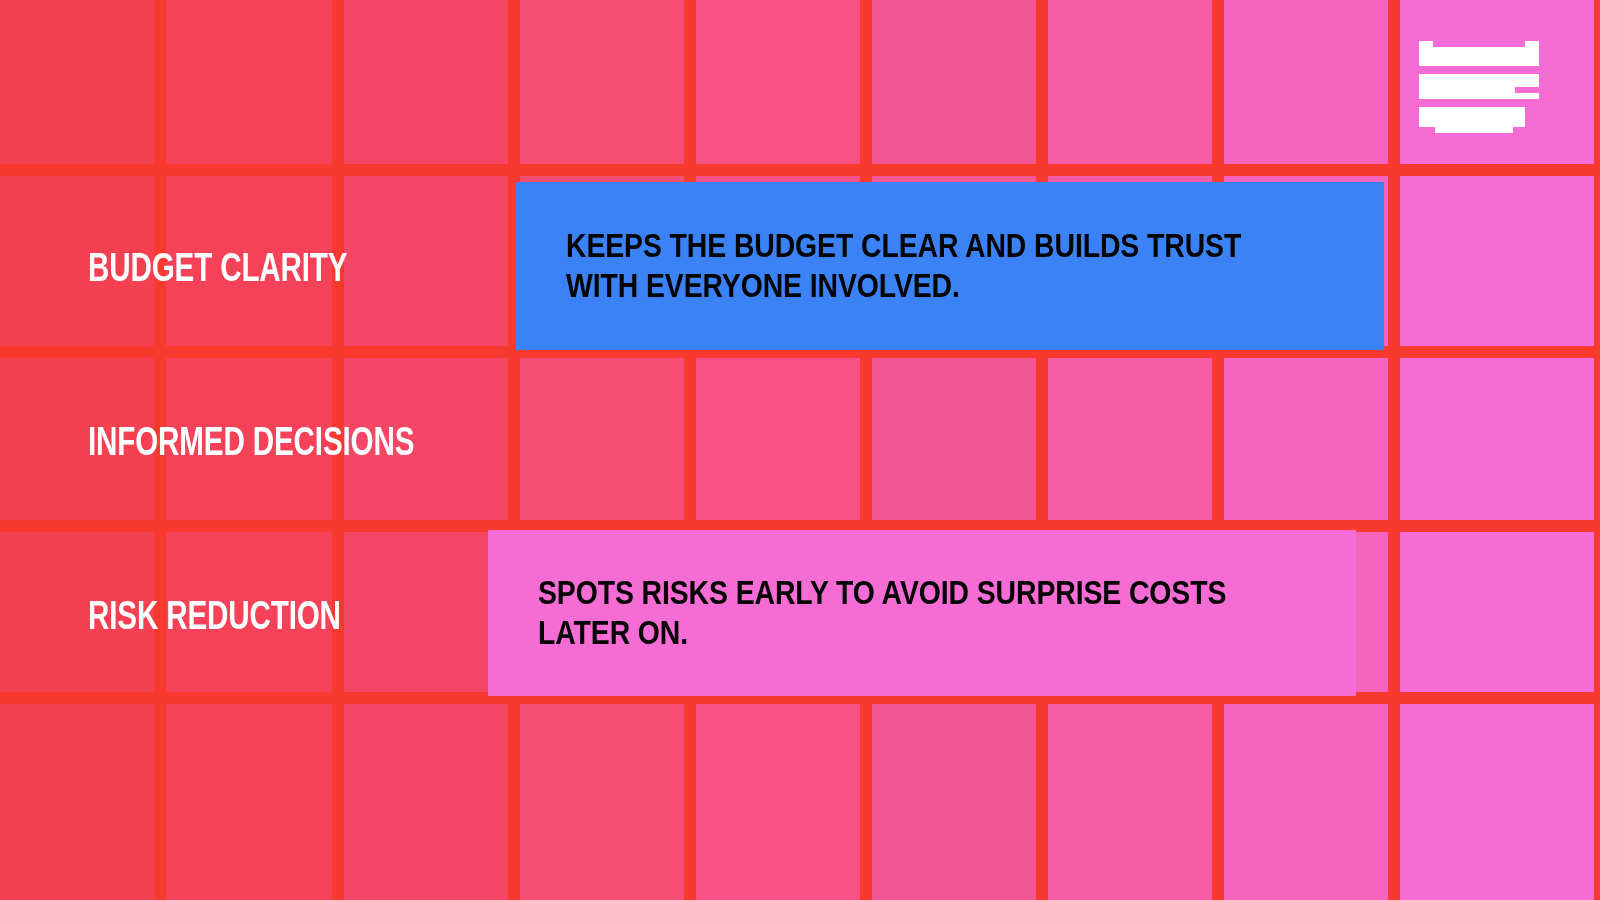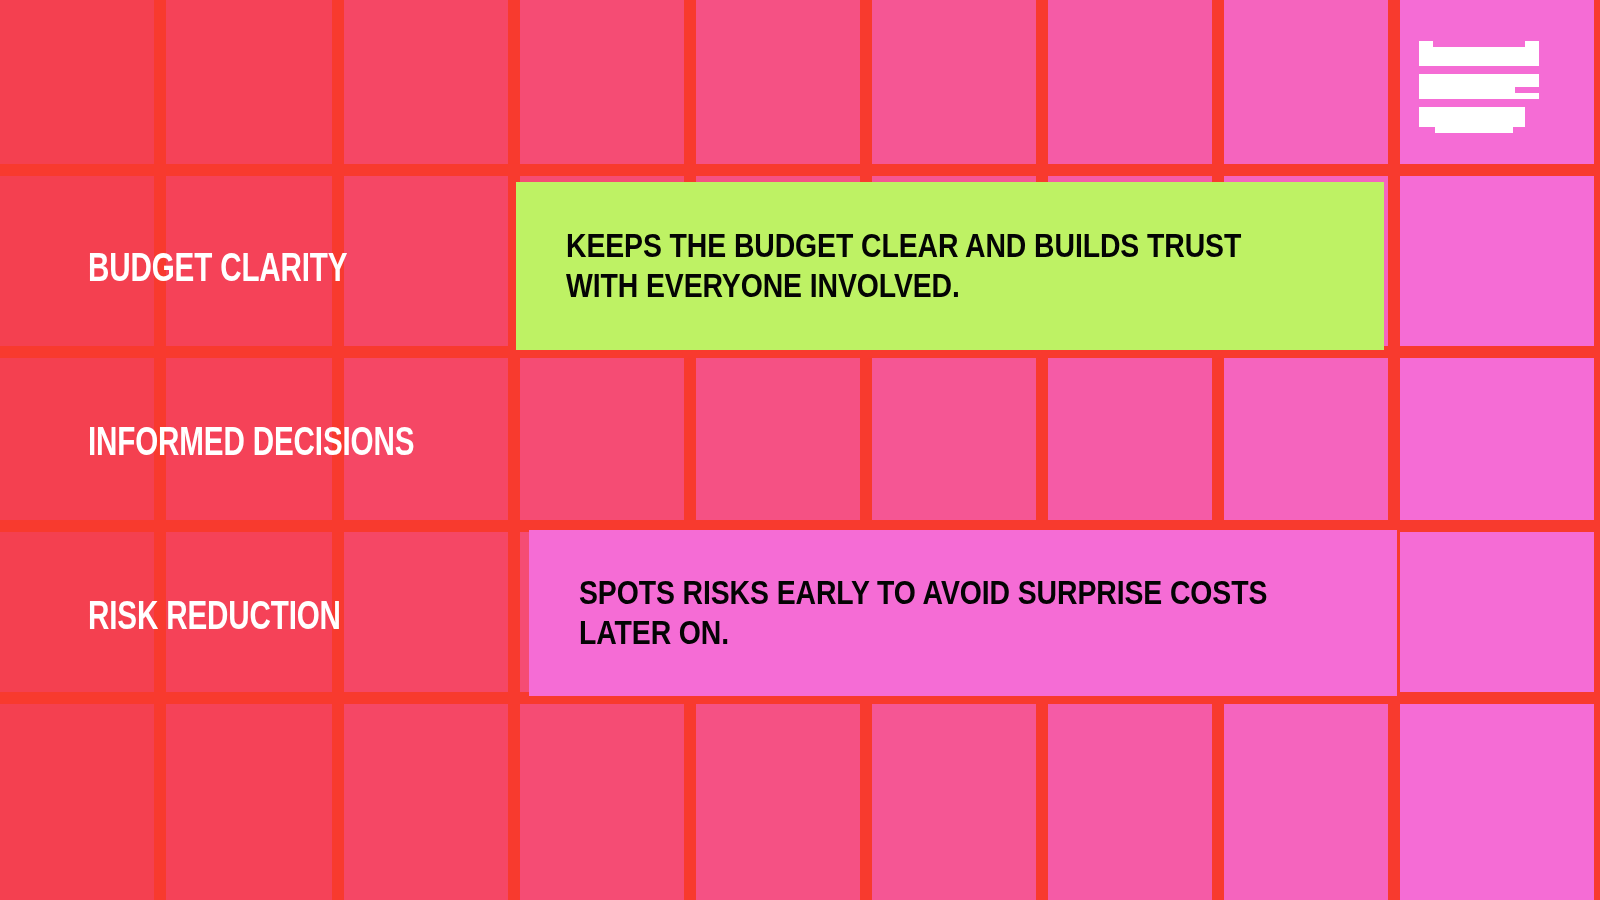--- a/index.html
+++ b/index.html
@@ -130,28 +130,28 @@
       <div class="grid-cell" style="left: 696px; top: 704px; width: 164px; height: 196px; background: rgb(245, 81, 132);"></div>
       <div class="grid-cell" style="left: 872px; top: 704px; width: 164px; height: 196px; background: rgb(245, 86, 148);"></div>
       <div class="grid-cell" style="left: 1048px; top: 704px; width: 164px; height: 196px; background: rgb(245, 91, 166);"></div>
       <div class="grid-cell" style="left: 1224px; top: 704px; width: 164px; height: 196px; background: rgb(245, 100, 190);"></div>
       <div class="grid-cell" style="left: 1400px; top: 704px; width: 194px; height: 196px; background: rgb(245, 108, 213);"></div>
     </div>
 
   <div id="content-layer">
 
     <div class="row-label" style="left: 88px; top: 247px; color: rgb(255, 255, 255);">BUDGET CLARITY</div>
-    <div class="info-card" style="left: 516px; top: 182px; width: 868px; height: 168px; background: #bef264;">
+    <div class="info-card" style="left: 516px; top: 182px; width: 868px; height: 168px; background: #3b82f6;">
       <div class="info-card-text">KEEPS THE BUDGET CLEAR AND BUILDS TRUST WITH EVERYONE INVOLVED.</div>
     </div>
 
     <div class="row-label" style="left: 88px; top: 421px; color: rgb(255, 255, 255);">INFORMED DECISIONS</div>
 
     <div class="row-label" style="left: 88px; top: 595px; color: rgb(255, 255, 255);">RISK REDUCTION</div>
-    <div class="info-card" style="left: 529px; top: 530px; width: 868px; height: 166px; background: rgb(245, 108, 213);">
+    <div class="info-card" style="left: 488px; top: 530px; width: 868px; height: 166px; background: rgb(245, 108, 213);">
       <div class="info-card-text">SPOTS RISKS EARLY TO AVOID SURPRISE COSTS LATER ON.</div>
     </div>
 
     <div id="logo-mark">
       <svg viewBox="0 0 120 92" xmlns="http://www.w3.org/2000/svg" aria-hidden="true">
         <path fill="#FFFFFF" d="M0 0 H14 V6 H106 V0 H120 V25 H0 Z"></path>
         <path fill="#FFFFFF" d="M0 33 H120 V46 H96 V52 H120 V58 H0 Z"></path>
         <path fill="#FFFFFF" d="M0 66 H106 V86 H94 V92 H16 V86 H0 Z"></path>
       </svg>
     </div>

